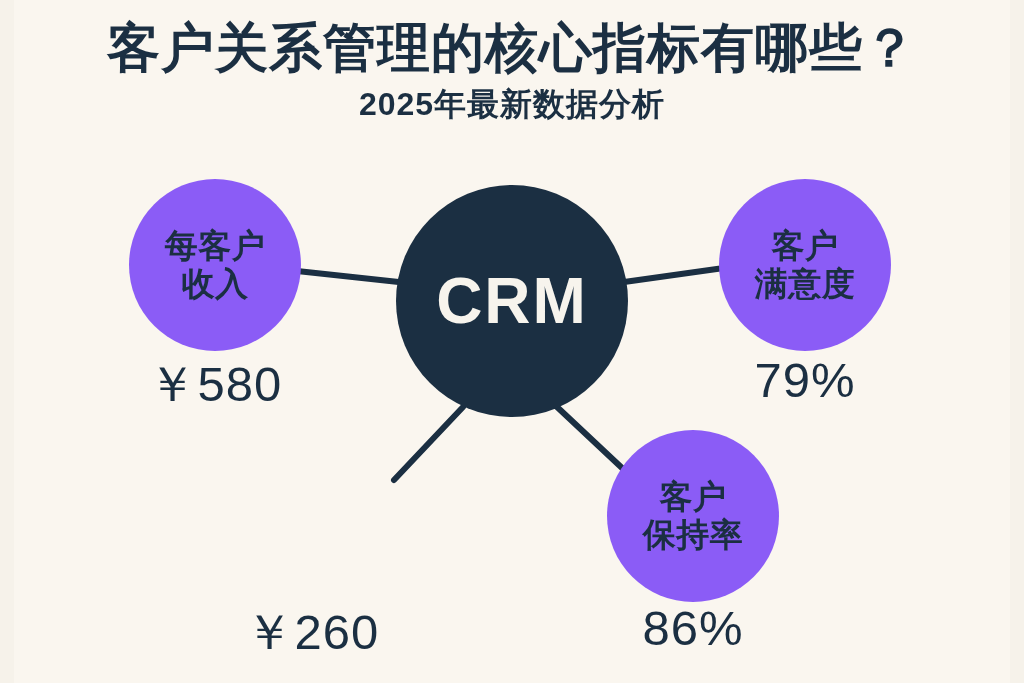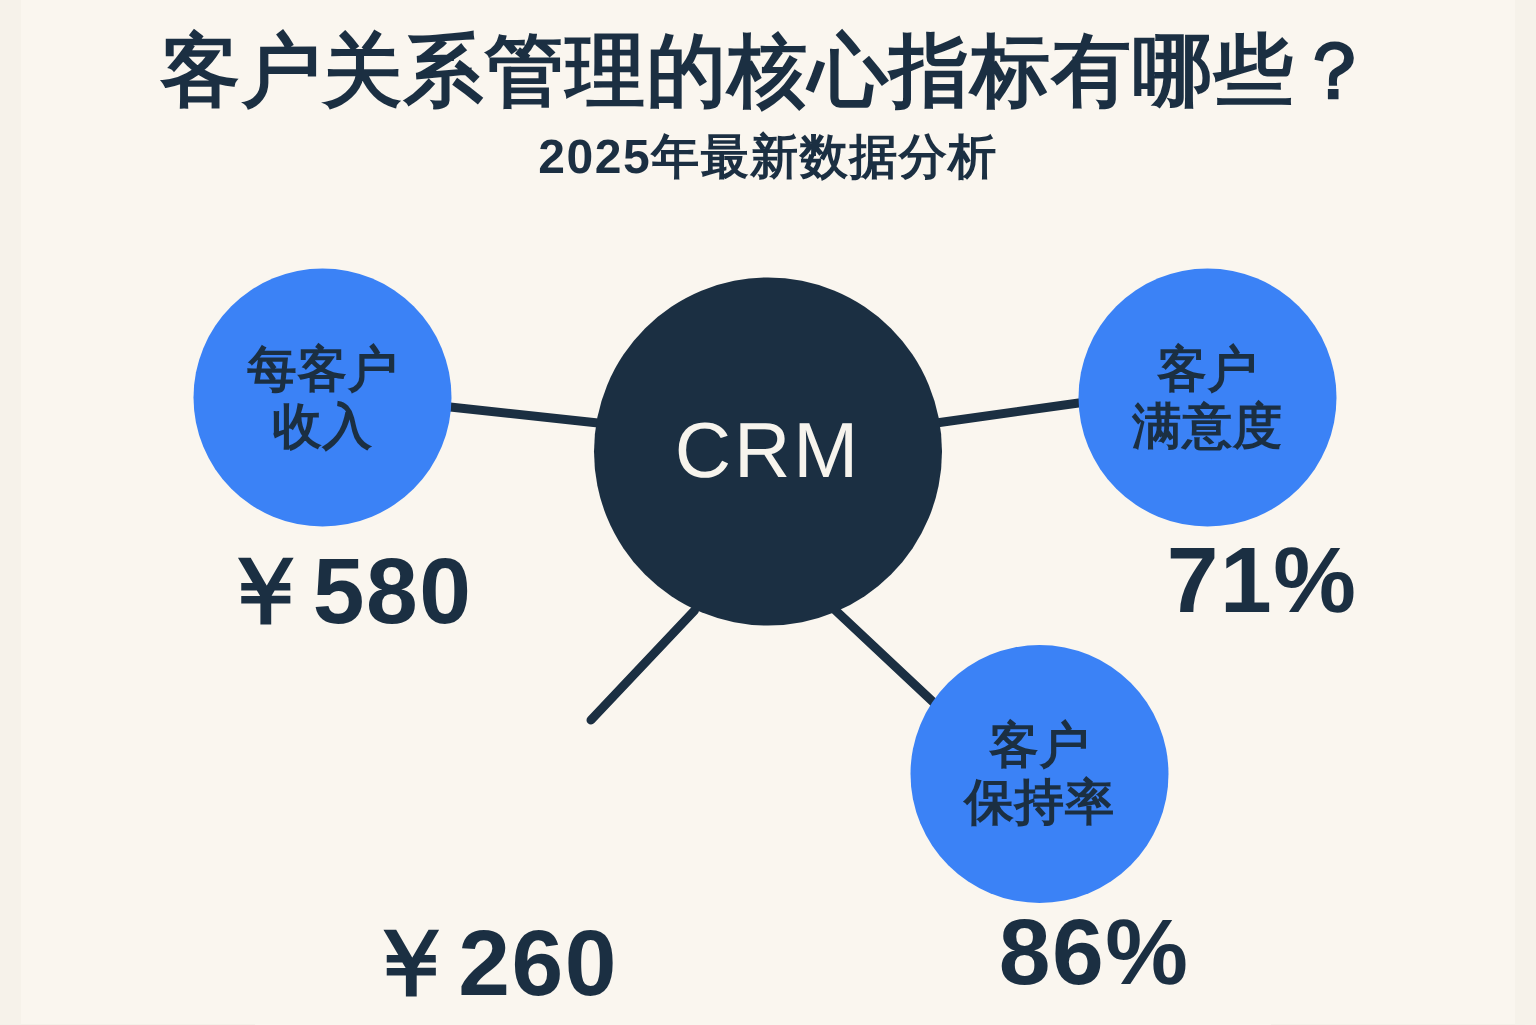--- a/index.html
+++ b/index.html
@@ -82,52 +82,52 @@
     font-weight: 700;
     color: #1b2f42;
     line-height: 1.14;
     letter-spacing: 0.5px;
     white-space: pre-line;
   }
 
   .spoke {
     width: 172px;
     height: 172px;
-    background: #3b82f6;
+    background: #8b5cf6;
   }
   .spoke .node-label { font-size: 33px; }
 
   .hub {
     width: 232px;
     height: 232px;
     background: #1b2f42;
     left: 396px;
     top: 185px;
   }
   .hub .hub-label {
-    font-size: 52px;
-    font-weight: 400;
+    font-size: 64px;
+    font-weight: 700;
     color: #f7f4ed;
     letter-spacing: 2px;
   }
 
   
   #node-arpu      { left: 129px; top: 179px; }
   #node-csat      { left: 719px; top: 179px; }
   #node-cac       { left: 242px; top: 430px; }
   #node-retention { left: 607px; top: 430px; }
 
   
   .value {
     position: absolute;
-    font-size: 62px;
-    font-weight: 700;
+    font-size: 49px;
+    font-weight: 400;
     color: #1b2f42;
     letter-spacing: 1px;
-    text-align: right;
+    text-align: center;
     white-space: nowrap;
     z-index: 4;
   }
   #value-arpu      { left: 115px; top: 352px; width: 200px; }
   #value-csat      { left: 705px; top: 352px; width: 200px; }
   #value-cac       { left: 212px; top: 600px; width: 200px; }
   #value-retention { left: 593px; top: 600px; width: 200px; }
 </style>
 </head>
 <body>
@@ -164,19 +164,19 @@
   </div>
 
 
   <div class="node spoke" id="node-retention">
     <span class="node-label">客户
 保持率</span>
   </div>
 
   <div class="value" id="value-arpu">￥580</div>
 
-  <div class="value" id="value-csat">71%</div>
+  <div class="value" id="value-csat">79%</div>
 
   <div class="value" id="value-cac">￥260</div>
 
   <div class="value" id="value-retention">86%</div>
 
 </div>
 
 </body></html>

